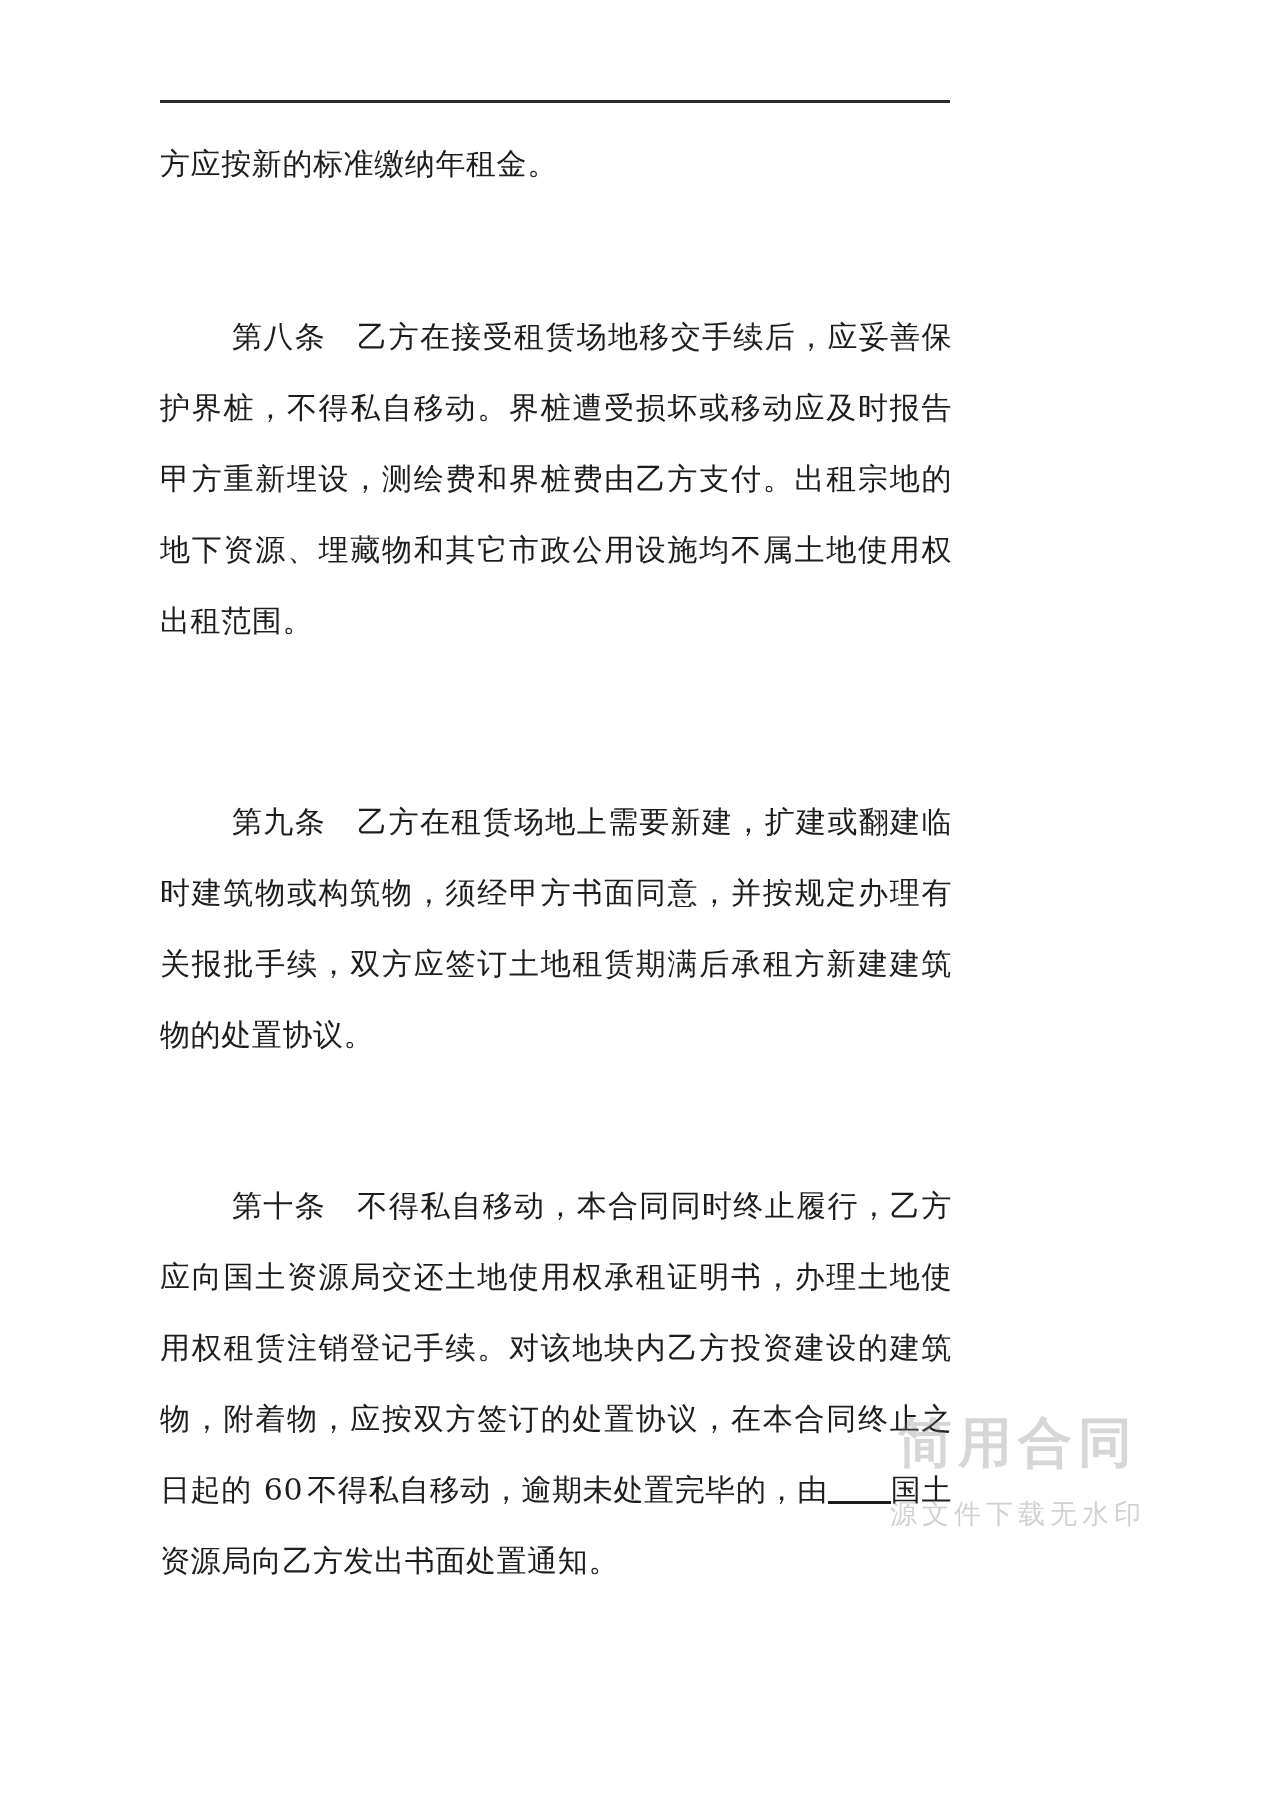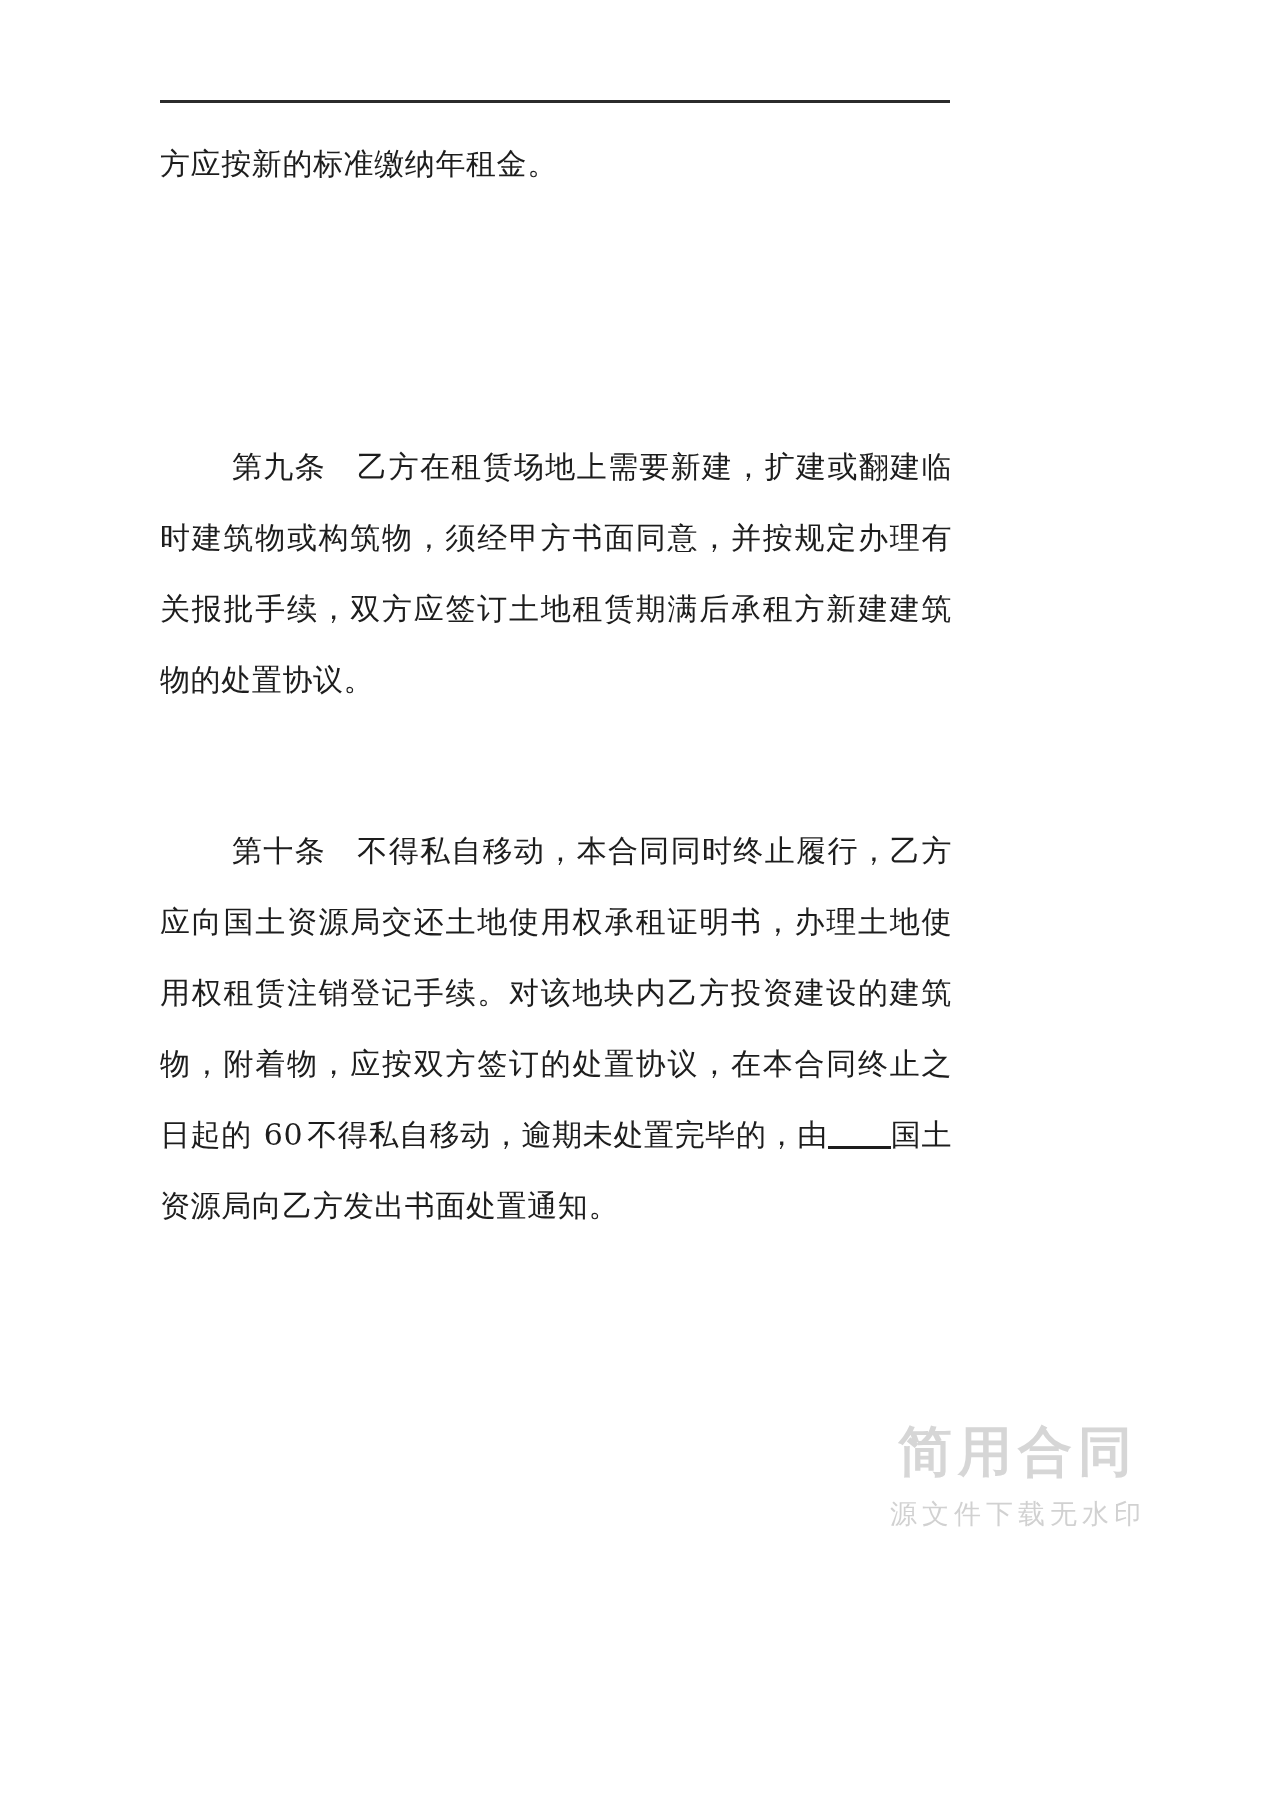--- a/index.html
+++ b/index.html
@@ -74,21 +74,21 @@
   .wm-main {
     font-family: "DejaVu Sans", "Liberation Sans", sans-serif;
     font-size: 54px;
     font-weight: bold;
     letter-spacing: 6px;
     color: rgba(120, 120, 120, 0.30);
     line-height: 1.05;
     white-space: nowrap;
   }
   .wm-sub {
-    margin-top: 15px;
+    margin-top: 24px;
     font-family: "DejaVu Sans", "Liberation Sans", sans-serif;
     font-size: 27px;
     letter-spacing: 5px;
     color: rgba(120, 120, 120, 0.34);
     white-space: nowrap;
   }
 </style>
 </head>
 <body>
 
@@ -98,20 +98,21 @@
 
   <div class="content">
 
     <p class="para">方应按新的标准缴纳年租金。</p>
 
     <div class="gap-sm"></div>
 
 
     <div class="gap-md"></div>
 
+    <p class="para indent">第八条　乙方在接受租赁场地移交手续后，应妥善保护界桩，不得私自移动。界桩遭受损坏或移动应及时报告甲方重新埋设，测绘费和界桩费由乙方支付。出租宗地的地下资源、埋藏物和其它市政公用设施均不属土地使用权出租范围。</p>
 
     <div class="gap-lg"></div>
 
     <p class="para indent">第九条　乙方在租赁场地上需要新建，扩建或翻建临时建筑物或构筑物，须经甲方书面同意，并按规定办理有关报批手续，双方应签订土地租赁期满后承租方新建建筑物的处置协议。</p>
 
     <div class="gap-xl"></div>
 
     <p class="para indent"><span>第十条　不得私自移动，本合同同时终止履行，乙方应向国土资源局交还土地使用权承租证明书，办理土地使用权租赁注销登记手续。对该地块内乙方投资建设的建筑物，附着物，应按双方签订的处置协议，在本合同终止之日起的</span><span class="num">60</span><span>不得私自移动，逾期未处置完毕的，由</span><span class="blank-line"></span><span>国土资源局向乙方发出书面处置通知。</span></p>
 
   </div>

